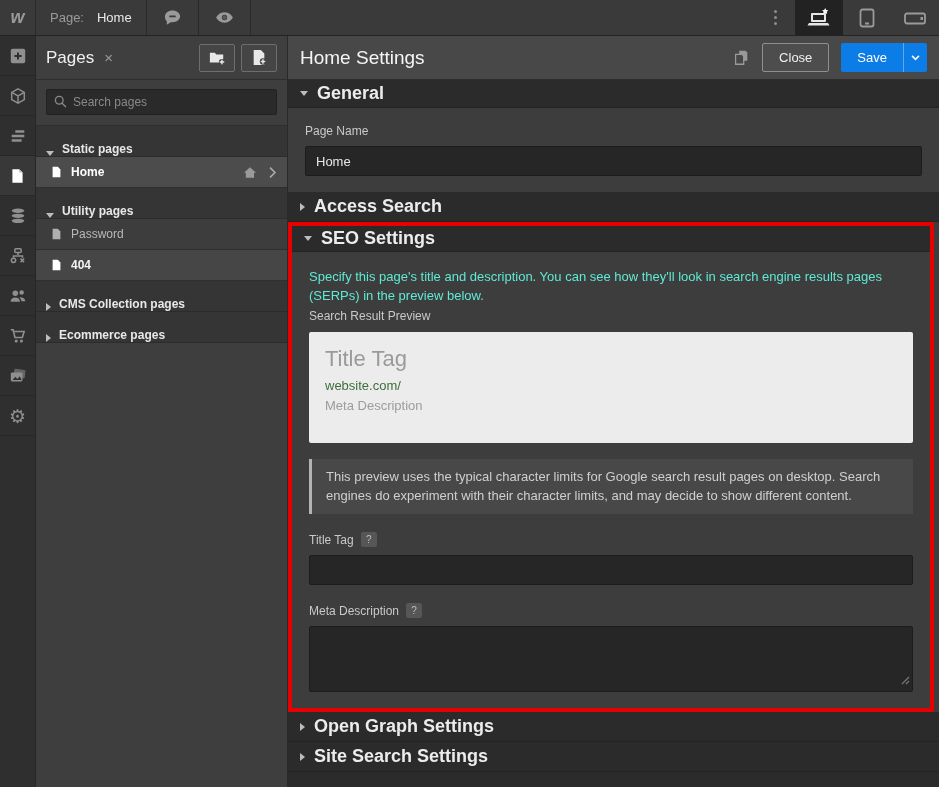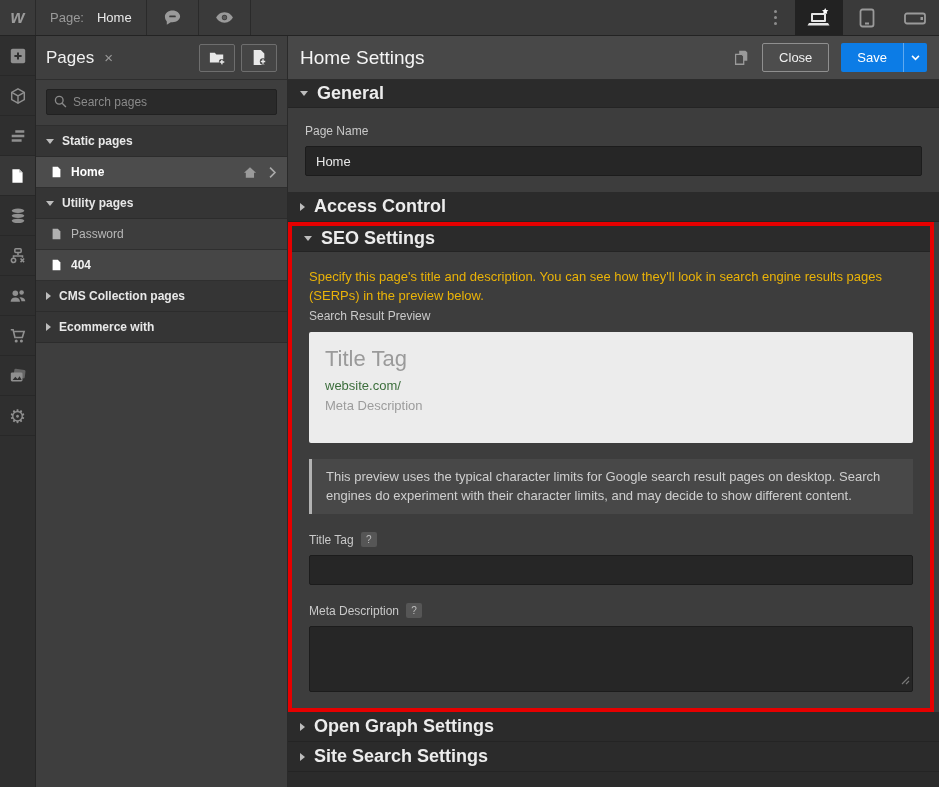--- a/index.html
+++ b/index.html
@@ -35,21 +35,21 @@
   .pp-header { height:44px; background:#3f3f3f; border-bottom:1px solid #2e2e2e; display:flex; align-items:center; padding:0 10px; }
   .pp-title { font-size:17px; color:#f0f0f0; }
   .pp-close { margin-left:10px; color:#9a9a9a; font-size:15px; cursor:pointer; }
   .pp-actions { margin-left:auto; display:flex; gap:6px; }
   .pp-btn { width:36px; height:28px; background:#454545; border:1px solid #6e6e6e; border-radius:2px; display:flex; align-items:center; justify-content:center; cursor:pointer; }
   .pp-search-wrap { padding:9px 10px 10px; border-bottom:1px solid #2e2e2e; }
   .pp-search { position:relative; }
   .pp-search input { width:100%; height:26px; background:#2a2a2a; border:1px solid #212121; border-radius:2px; color:#d5d5d5; font-size:12px; padding:0 8px 0 26px; outline:none; }
   .pp-search input::placeholder { color:#8a8a8a; }
   .pp-search .s-icon { position:absolute; left:7px; top:5px; }
-  .group-header { height:31px; background:#353535; border-bottom:1px solid #2c2c2c; display:flex; align-items:center; padding:0 10px; cursor:pointer; }
+  .group-header { height:31px; background:#353535; border-bottom:1px solid #2c2c2c; display:flex; align-items:flex-end; padding:0 10px; cursor:pointer; }
   .group-header .glabel { font-size:12px; font-weight:bold; color:#e8e8e8; margin-left:8px; }
   .page-row { height:31px; display:flex; align-items:center; padding:0 10px 0 14px; border-bottom:1px solid #2f2f2f; cursor:pointer; background:#3d3d3d; }
   .page-row .plabel { font-size:12px; color:#b8b8b8; margin-left:8px; }
   .page-row.selected { background:#4c4c4c; }
   .page-row.selected .plabel { color:#ffffff; font-weight:bold; }
   .page-row.hovered { background:#464646; }
   .page-row.hovered .plabel { color:#f2f2f2; font-weight:bold; }
   .row-right { margin-left:auto; display:flex; align-items:center; gap:10px; }
   .pp-rest { flex:1; background:#3e3e3e; }
 
@@ -70,21 +70,21 @@
 
   .sec-header { height:28px; background:#2b2b2b; border-bottom:1px solid #242424; display:flex; align-items:center; padding:0 12px; cursor:pointer; flex:0 0 28px; }
   .sec-header .slabel { font-size:18px; font-weight:bold; color:#ececec; margin-left:9px; }
   .sec-body { background:#3d3d3d; padding:16px 17px; }
   .field-label { font-size:12px; color:#c9c9c9; display:flex; align-items:center; gap:7px; }
   .text-input { width:100%; height:30px; background:#262626; border:1px solid #1c1c1c; border-radius:2px; color:#e8e8e8; font-size:13px; padding:0 10px; outline:none; margin-top:8px; }
   .help-badge { width:16px; height:15px; background:#565656; border-radius:2px; color:#bdbdbd; font-size:10px; display:inline-flex; align-items:center; justify-content:center; cursor:pointer; }
 
   
   .seo-wrap { border:4px solid #e60000; margin-right:5px; }
-  .seo-desc { font-size:13px; color:#eab308; line-height:1.45; max-width:625px; }
+  .seo-desc { font-size:13px; color:#5eead4; line-height:1.45; max-width:625px; }
   .preview-label { margin-top:3px; }
   .serp-card { margin-top:9px; background:#ececec; border-radius:2px; padding:14px 16px 30px; }
   .serp-title { font-size:22px; color:#9a9a9a; }
   .serp-url { font-size:13px; color:#3c6e3c; margin-top:6px; }
   .serp-meta { font-size:13px; color:#9c9c9c; margin-top:5px; }
   .note-box { margin-top:16px; background:#484848; border-left:3px solid #b3b3b3; padding:9px 14px; font-size:13px; color:#cfcfcf; line-height:1.45; }
   .fgroup { margin-top:18px; }
   .meta-area { width:100%; height:66px; background:#262626; border:1px solid #1c1c1c; border-radius:2px; margin-top:8px; position:relative; }
   .resize-grip { position:absolute; right:2px; bottom:2px; }
 </style>
@@ -281,21 +281,21 @@
           </svg>
         <span class="plabel">404</span>
       </div>
 
       <div class="group-header">
         <span class="caret-right"></span>
         <span class="glabel">CMS Collection pages</span>
       </div>
       <div class="group-header">
         <span class="caret-right"></span>
-        <span class="glabel">Ecommerce with</span>
+        <span class="glabel">Ecommerce pages</span>
       </div>
       <div class="pp-rest"></div>
     </aside>
 
     <section class="settings">
       <div class="st-header">
         <span class="st-title">Home Settings</span>
         <div class="st-actions">
           <span class="copy-btn">
             <svg width="18" height="19" viewBox="0 0 20 21">
@@ -319,21 +319,21 @@
         <span class="caret-down"></span>
         <span class="slabel">General</span>
       </div>
       <div class="sec-body">
         <div class="field-label">Page Name</div>
         <input class="text-input" type="text" value="Home" style="">
       </div>
 
       <div class="sec-header" style="height:30px;flex-basis:30px;">
         <span class="caret-right"></span>
-        <span class="slabel">Access Control</span>
+        <span class="slabel">Access Search</span>
       </div>
 
       <div class="seo-wrap">
         <div class="sec-header" style="height:26px;flex-basis:26px;">
           <span class="caret-down"></span>
           <span class="slabel">SEO Settings</span>
         </div>
         <div class="sec-body">
           <p class="seo-desc">Specify this page's title and description. You can see how they'll look in search engine results pages (SERPs) in the preview below.</p>
 

